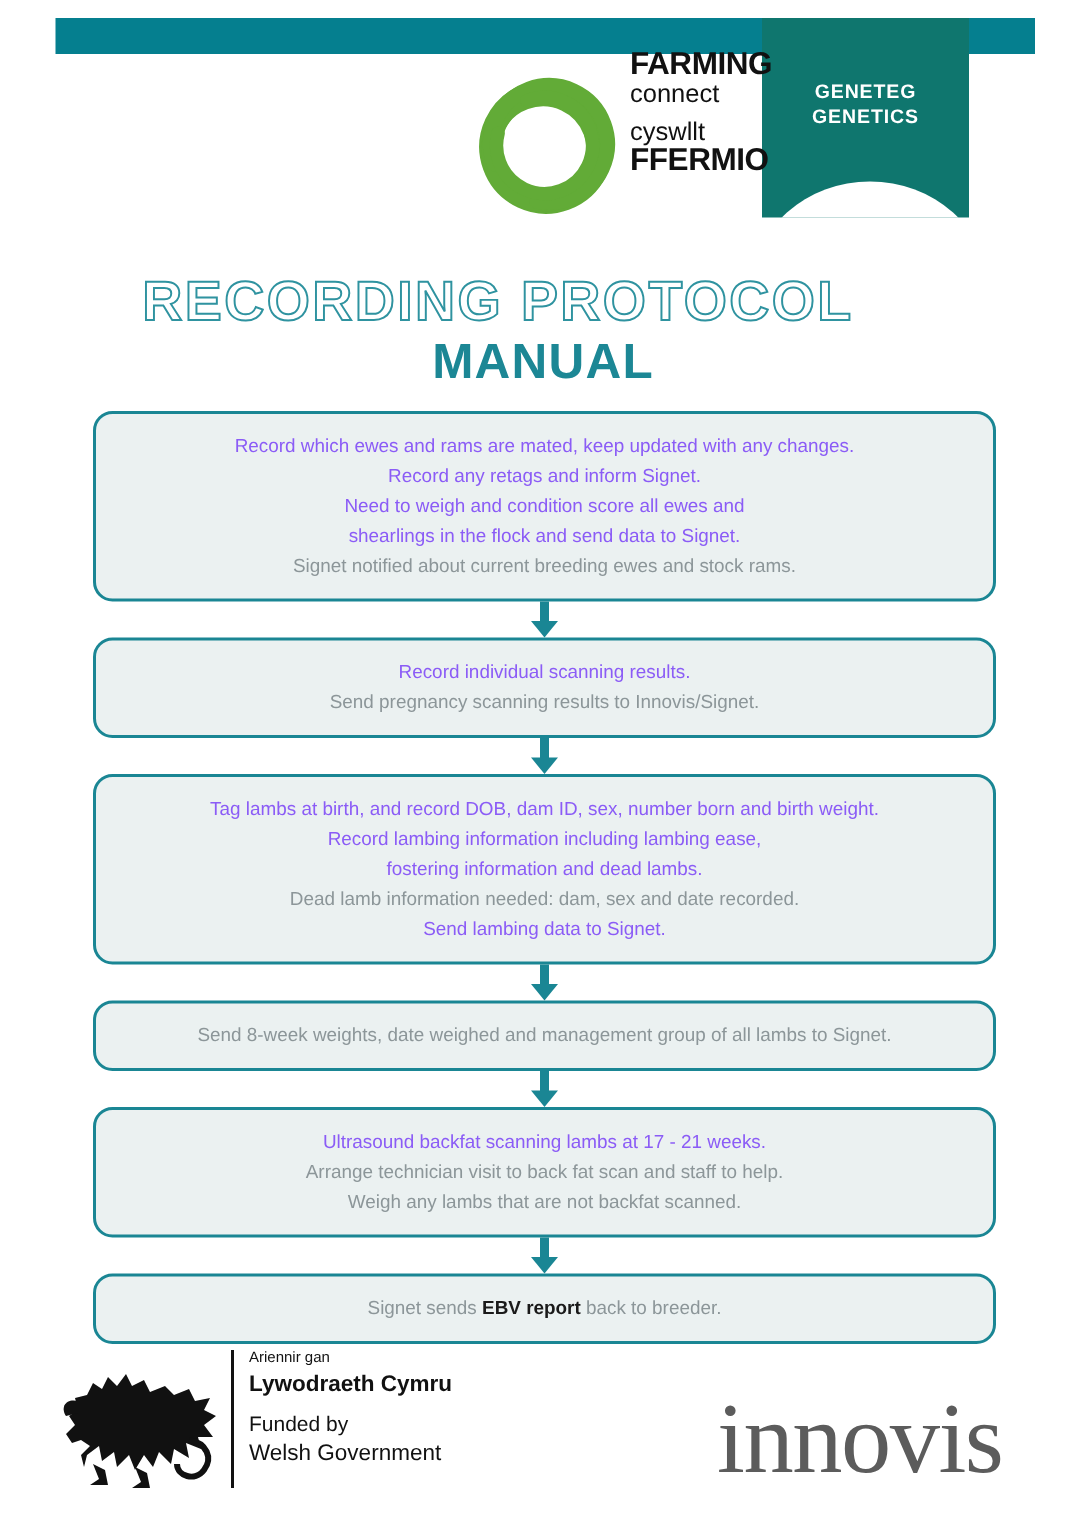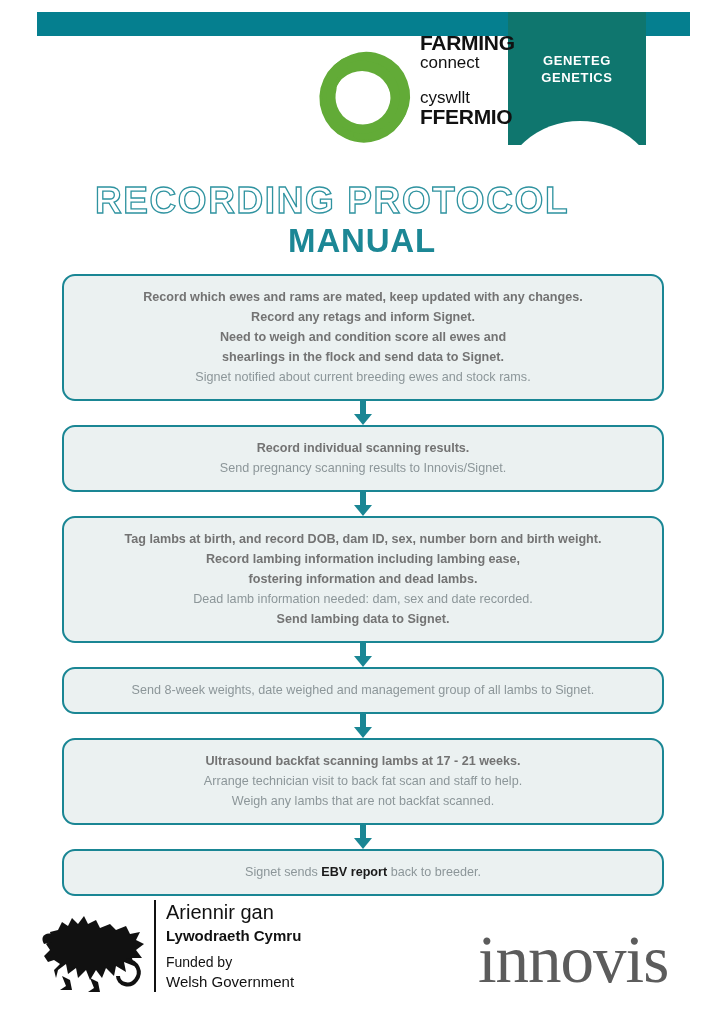--- a/index.html
+++ b/index.html
@@ -71,21 +71,21 @@
   .fc-words {
     position: absolute;
     left: 420px;
     top: 32px;
     width: 104px;
     color: #111111;
     line-height: 1.04;
   }
   .fc-words .l1 { font-size: 21px; font-weight: bold; letter-spacing: -0.3px; }
   .fc-words .l2 { font-size: 17px; font-weight: normal; }
-  .fc-words .l3 { font-size: 17px; font-weight: normal; margin-top: 17px; }
+  .fc-words .l3 { font-size: 17px; font-weight: normal; margin-top: 7px; }
   .fc-words .l4 { font-size: 21px; font-weight: bold; letter-spacing: -0.3px; }
 
   
   .title-outline {
     position: absolute;
     left: 0; top: 180px;
     width: 664px;
     text-align: center;
     font-size: 37px;
     font-weight: bold;
@@ -115,23 +115,23 @@
   .flow-box {
     position: relative;
     border: 2px solid #1A8694;
     border-radius: 13px;
     background: #EBF1F1;
     text-align: center;
     padding: 11px 16px 12px;
   }
 
   .flow-line {
-    color: #737373;
+    color: #8b5cf6;
     font-size: 12.6px;
-    font-weight: bold;
+    font-weight: normal;
     line-height: 20px;
   }
   .flow-line.muted {
     color: #8C9699;
     font-weight: normal;
   }
   .flow-line .strong {
     color: #1A1A1A;
     font-weight: bold;
   }
@@ -172,21 +172,21 @@
     width: 2px; height: 92px;
     background: #111111;
   }
 
   .wg-text {
     position: absolute;
     left: 166px; top: 10px;
     color: #111111;
     line-height: 1.28;
   }
-  .wg-text .t1 { font-size: 20px; font-weight: normal; }
+  .wg-text .t1 { font-size: 10px; font-weight: normal; }
   .wg-text .t2 { font-size: 15px; font-weight: bold; }
   .wg-text .t3 { font-size: 14px; font-weight: normal; margin-top: 9px; }
   .wg-text .t4 { font-size: 15px; font-weight: normal; }
 
   .innovis {
     position: absolute;
     left: 478px;
     top: 36px;
     font-family: "Liberation Serif", serif;
     font-size: 67px;

